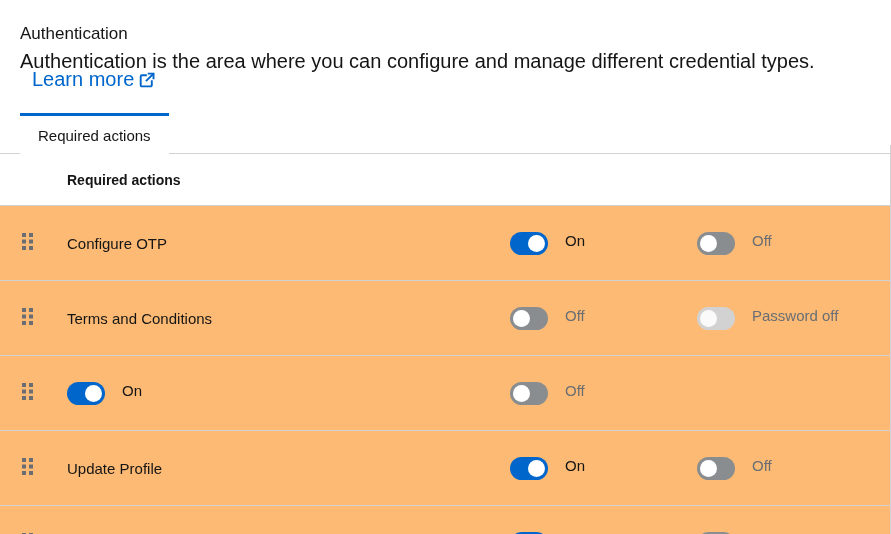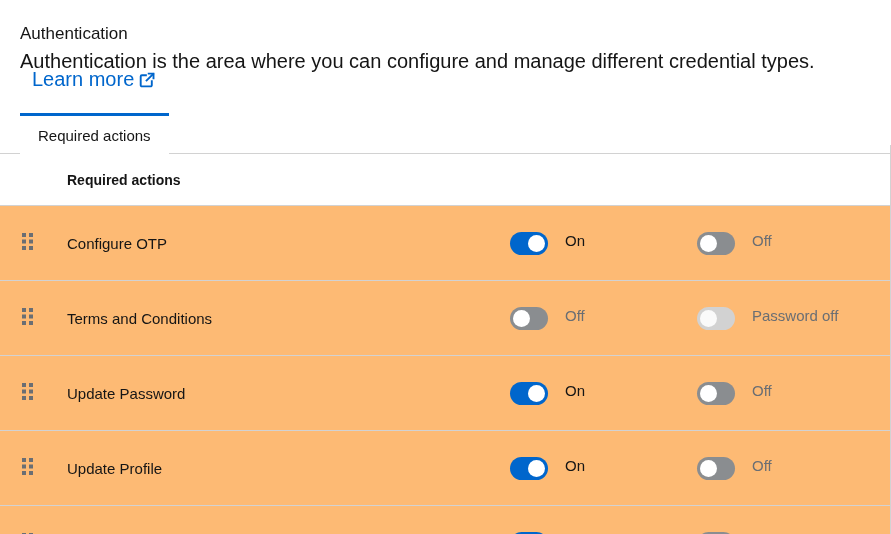--- a/index.html
+++ b/index.html
@@ -190,23 +190,20 @@
             <rect x="0" y="0" width="4" height="4"></rect>
                 <rect x="7" y="0" width="4" height="4"></rect>
             <rect x="0" y="6.5" width="4" height="4"></rect>
                 <rect x="7" y="6.5" width="4" height="4"></rect>
             <rect x="0" y="13" width="4" height="4"></rect>
                 <rect x="7" y="13" width="4" height="4"></rect>
           </g>
         </svg>
       </span>
     </div>
-    <div>
-      <span class="row-name">Update Password</span>
-    </div>
     <div class="toggle-cell">
       <span class="switch on">
             <span class="knob"></span>
           </span>
       <span class="switch-label lbl-dark">On</span>
     </div>
     <div class="toggle-cell">
       <span class="switch off">
             <span class="knob"></span>
           </span>

